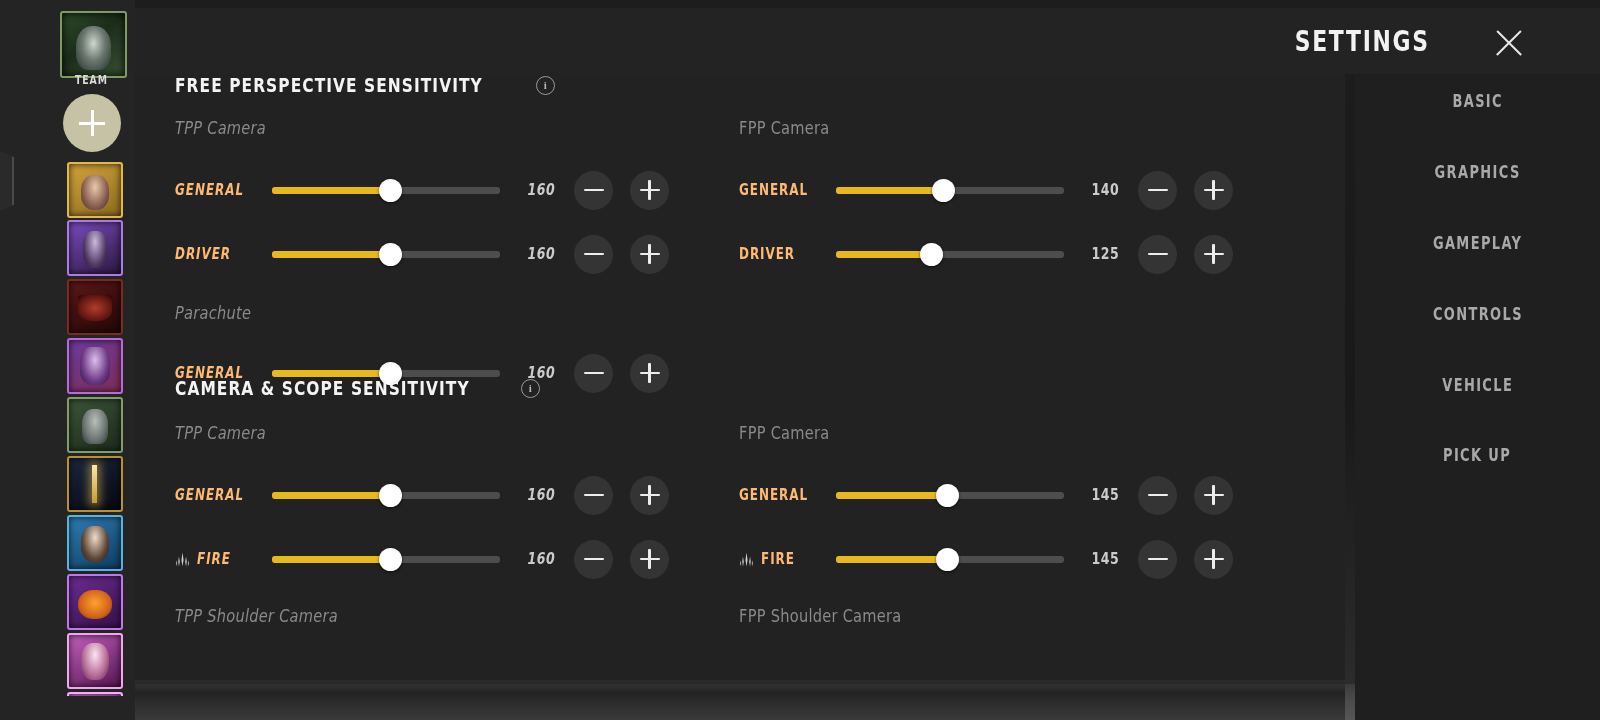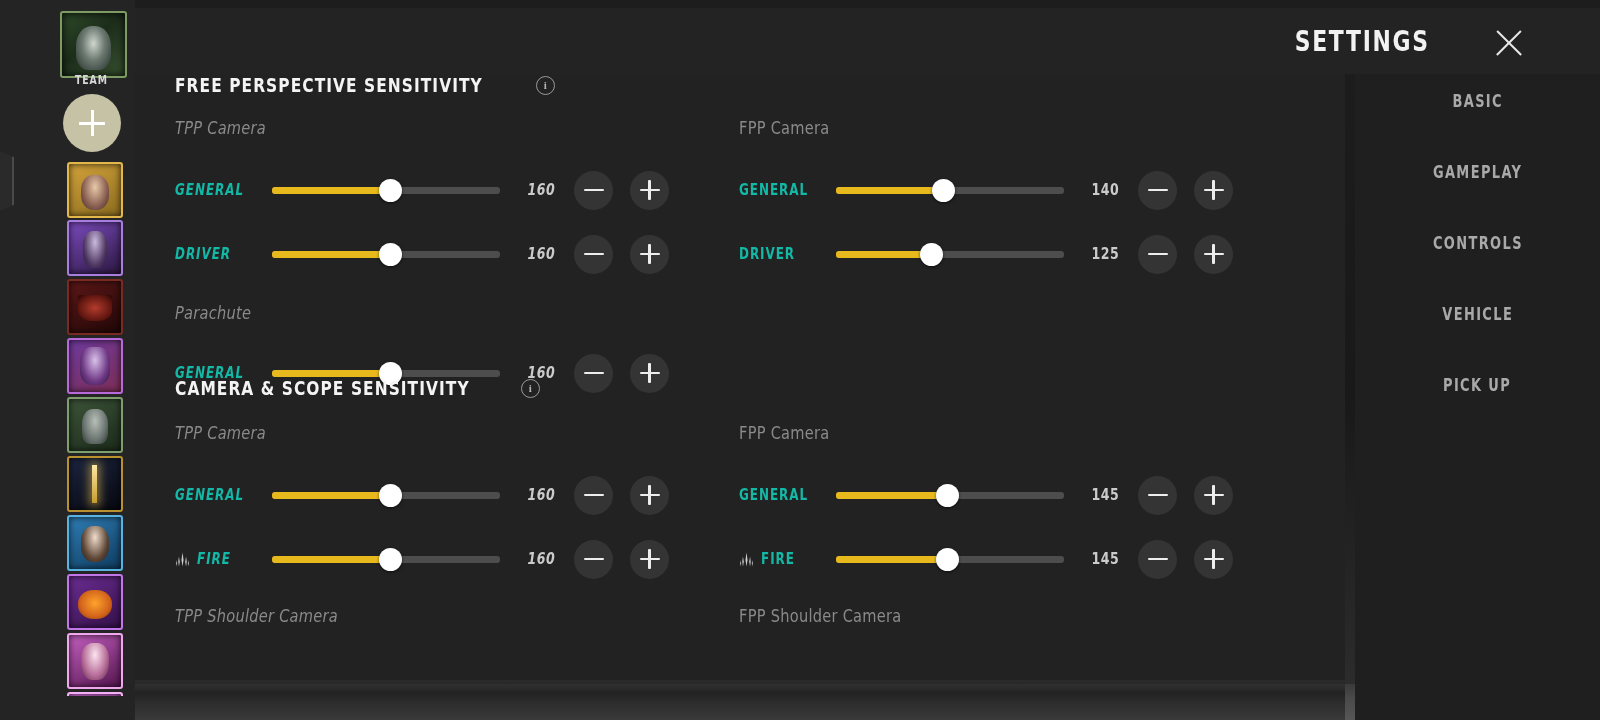--- a/index.html
+++ b/index.html
@@ -112,21 +112,21 @@
   .cols{position:relative;width:1210px;}
   .col{position:absolute;width:520px;}
   .col-left{left:40px;font-style:italic;}
   .col-right{left:604px;}
 
   .sub-head{color:#8a8a8a;font-size:18px;letter-spacing:.3px;
     font-family:"DejaVu Sans Condensed","Liberation Sans",sans-serif;
     display:inline-block;transform:scaleX(.9);transform-origin:left center;}
 
   .row{position:relative;height:64px;display:flex;align-items:center;}
-  .row-label{width:97px;color:#14b8a6;font-size:15.5px;font-weight:700;letter-spacing:1.1px;
+  .row-label{width:97px;color:#fdba74;font-size:15.5px;font-weight:700;letter-spacing:1.1px;
     display:flex;align-items:center;gap:7px;
     font-family:"DejaVu Sans Condensed","Liberation Sans",sans-serif;}
   .row-label .lbl-txt{display:inline-block;transform:scaleX(.86);transform-origin:left center;}
   .fire-ico{width:15px;height:15px;flex:0 0 auto;}
 
   .slider{position:relative;width:228px;height:7px;border-radius:3px;background:#4d4d4d;flex:0 0 auto;cursor:pointer;}
   .slider .fill{position:absolute;left:0;top:0;height:7px;border-radius:3px;background:#e8b91c;}
   .slider .knob{position:absolute;top:-8px;width:23px;height:23px;border-radius:50%;background:#fff;
     box-shadow:0 1px 3px rgba(0,0,0,.6);}
   .val{width:46px;text-align:right;margin-left:11px;color:#cbcbcb;font-size:15.5px;font-weight:700;
@@ -180,20 +180,23 @@
         <span></span>
         <span></span>
       </div>
   </div>
 
   <div class="right-nav">
     <div class="nav-item">
         <span>BASIC</span>
       </div>
     <div class="nav-item">
+        <span>GRAPHICS</span>
+      </div>
+    <div class="nav-item">
         <span>GAMEPLAY</span>
       </div>
     <div class="nav-item">
         <span>CONTROLS</span>
       </div>
     <div class="nav-item">
         <span>VEHICLE</span>
       </div>
     <div class="nav-item">
         <span>PICK UP</span>

